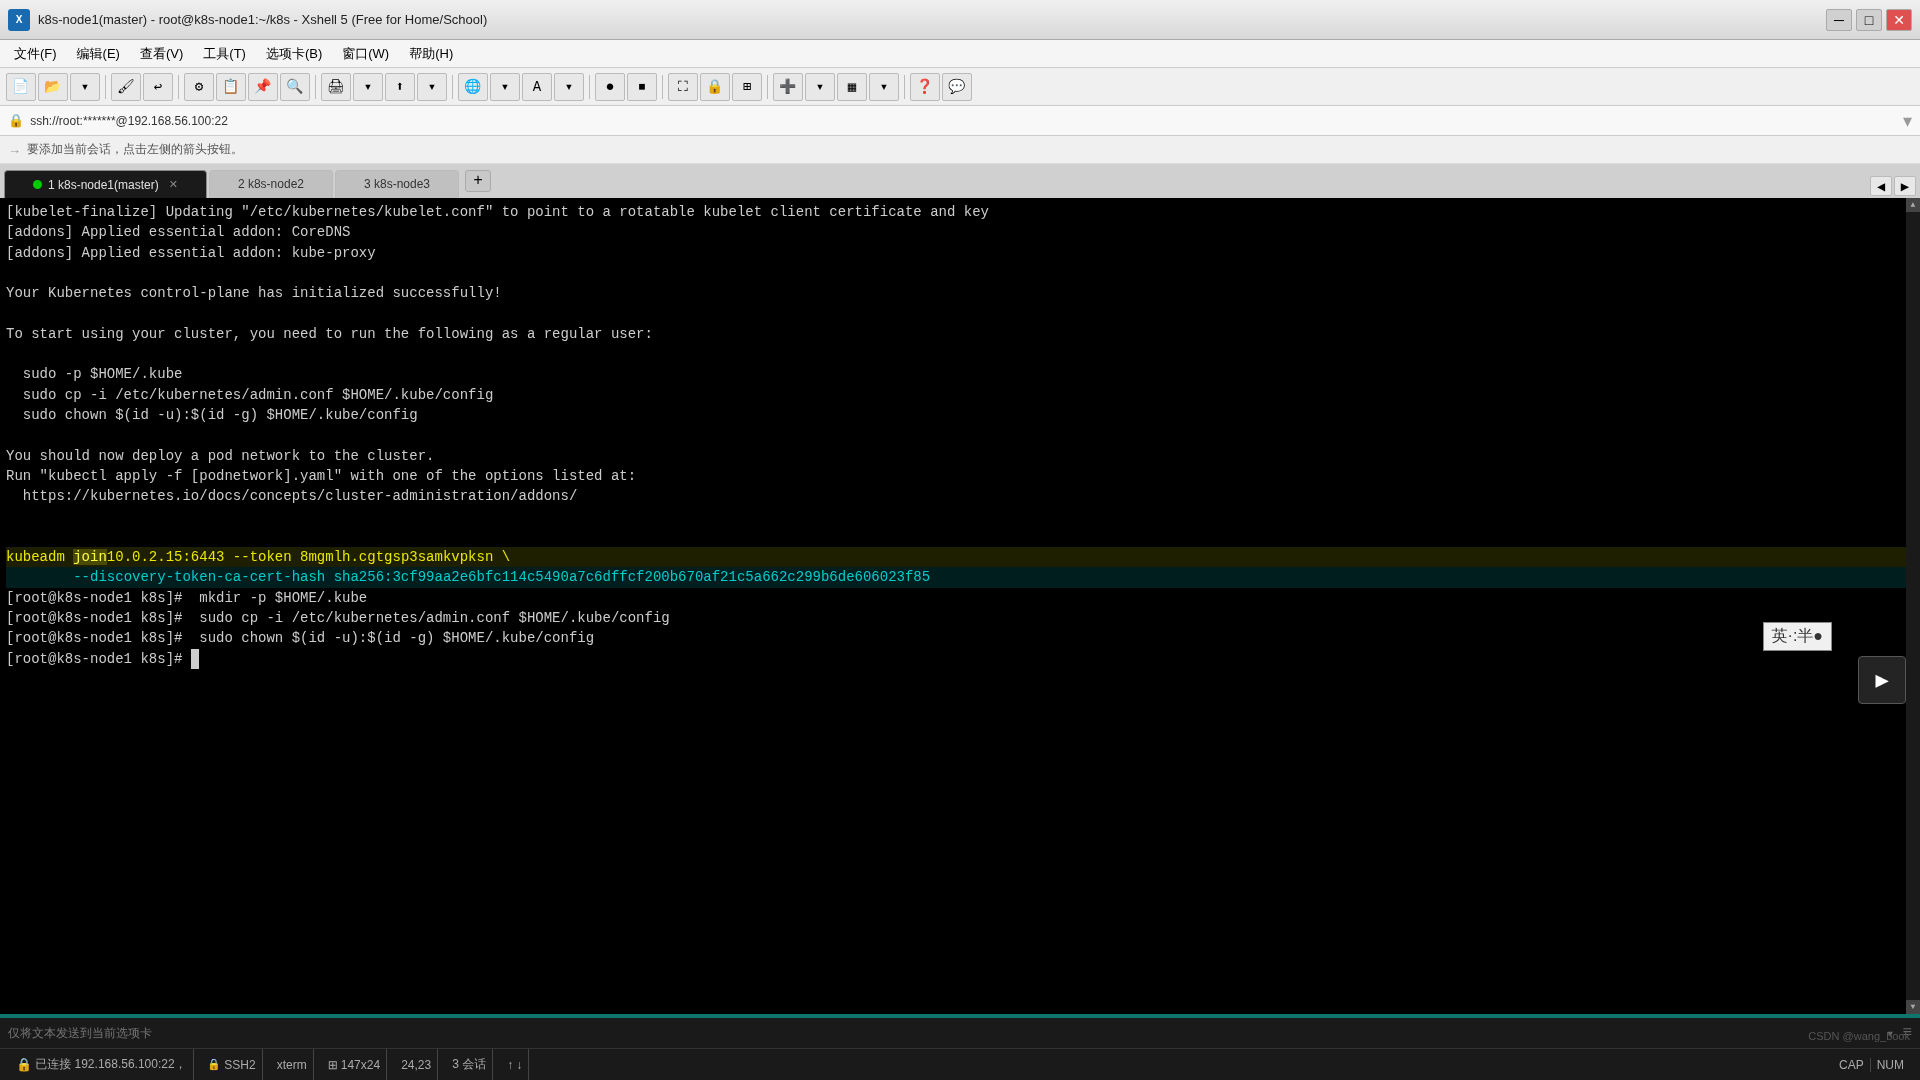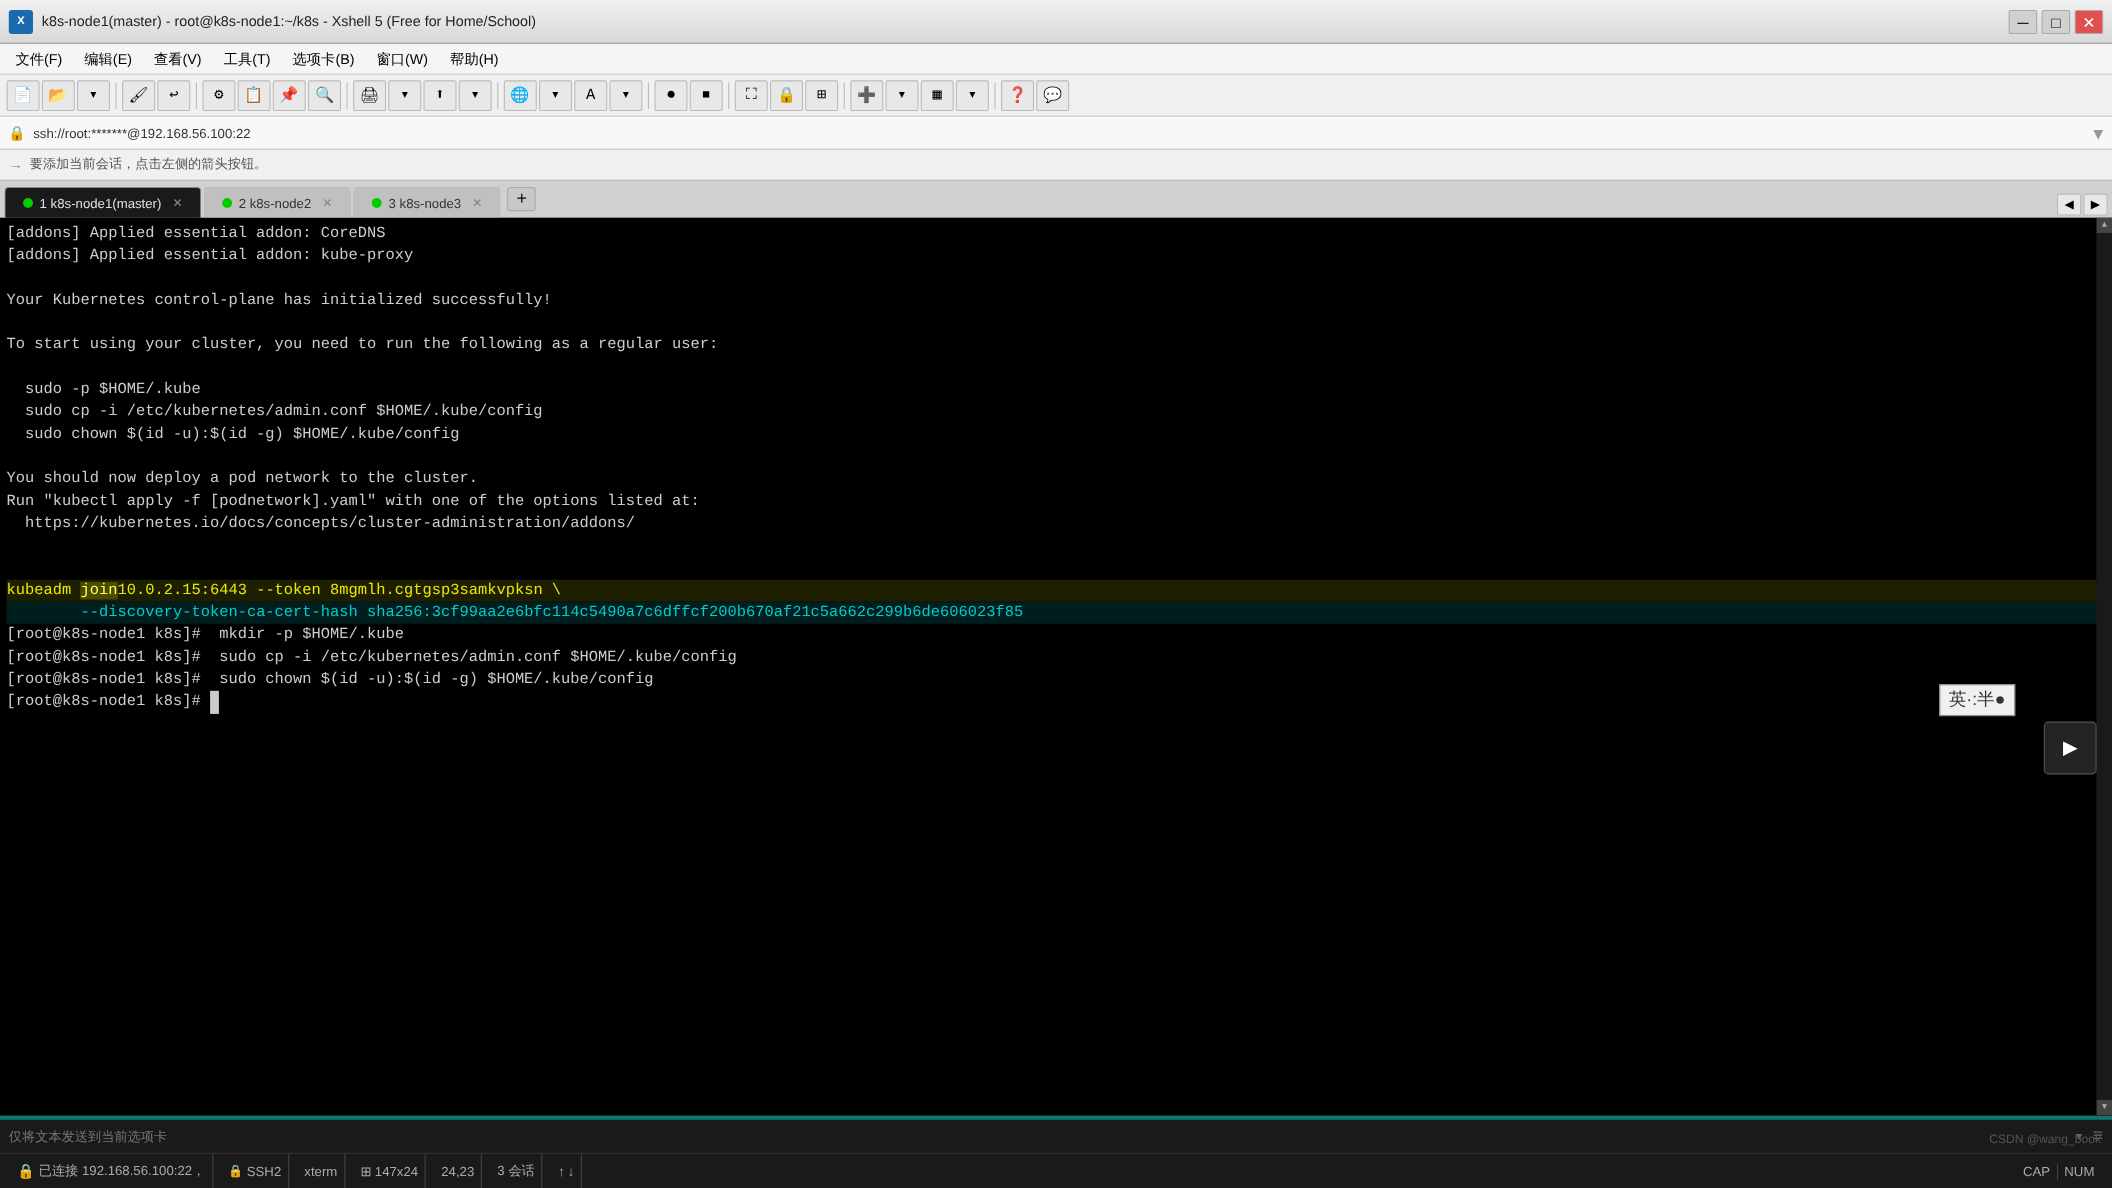--- a/index.html
+++ b/index.html
@@ -143,21 +143,21 @@
       height: 34px;
       background: #d0d0d0;
       display: flex;
       align-items: flex-end;
       padding: 0 4px 0 4px;
       border-bottom: none;
       position: relative;
     }
     .tab {
       height: 28px;
-      padding: 0 16px;
+      padding: 0 28px;
       display: flex;
       align-items: center;
       font-family: Arial, sans-serif;
       font-size: 12px;
       border-radius: 4px 4px 0 0;
       cursor: pointer;
       gap: 6px;
       border: 1px solid #bbb;
       border-bottom: none;
       position: relative;
@@ -165,20 +165,21 @@
     }
     .tab.active {
       background: #1a1a1a;
       color: #e0e0e0;
       border-color: #888;
       z-index: 2;
     }
     .tab.inactive {
       background: #c0c0c0;
       color: #333;
+      flex-direction: column;
     }
     .tab-dot {
       width: 9px;
       height: 9px;
       border-radius: 50%;
     }
     .tab-close {
       font-size: 11px;
       color: #888;
       cursor: pointer;
@@ -426,20 +427,21 @@
     <span class="tab-close">✕</span>
   </div>
   <div class="tab-add">+</div>
   <div id="tab-nav-right">
     <div class="tb-btn" style="width:22px;height:20px;">◀</div>
     <div class="tb-btn" style="width:22px;height:20px;">▶</div>
   </div>
 </div>
 
 <div id="terminal" style="position:relative;">
+  <div class="term-line">[kubelet-finalize] Updating "/etc/kubernetes/kubelet.conf" to point to a rotatable kubelet client certificate and key</div>
   <div class="term-line">[addons] Applied essential addon: CoreDNS</div>
   <div class="term-line">[addons] Applied essential addon: kube-proxy</div>
   <div class="term-line">&nbsp;</div>
   <div class="term-line">Your Kubernetes control-plane has initialized successfully!</div>
   <div class="term-line">&nbsp;</div>
   <div class="term-line">To start using your cluster, you need to run the following as a regular user:</div>
   <div class="term-line">&nbsp;</div>
   <div class="term-line">  sudo -p $HOME/.kube</div>
   <div class="term-line">  sudo cp -i /etc/kubernetes/admin.conf $HOME/.kube/config</div>
   <div class="term-line">  sudo chown $(id -u):$(id -g) $HOME/.kube/config</div>

